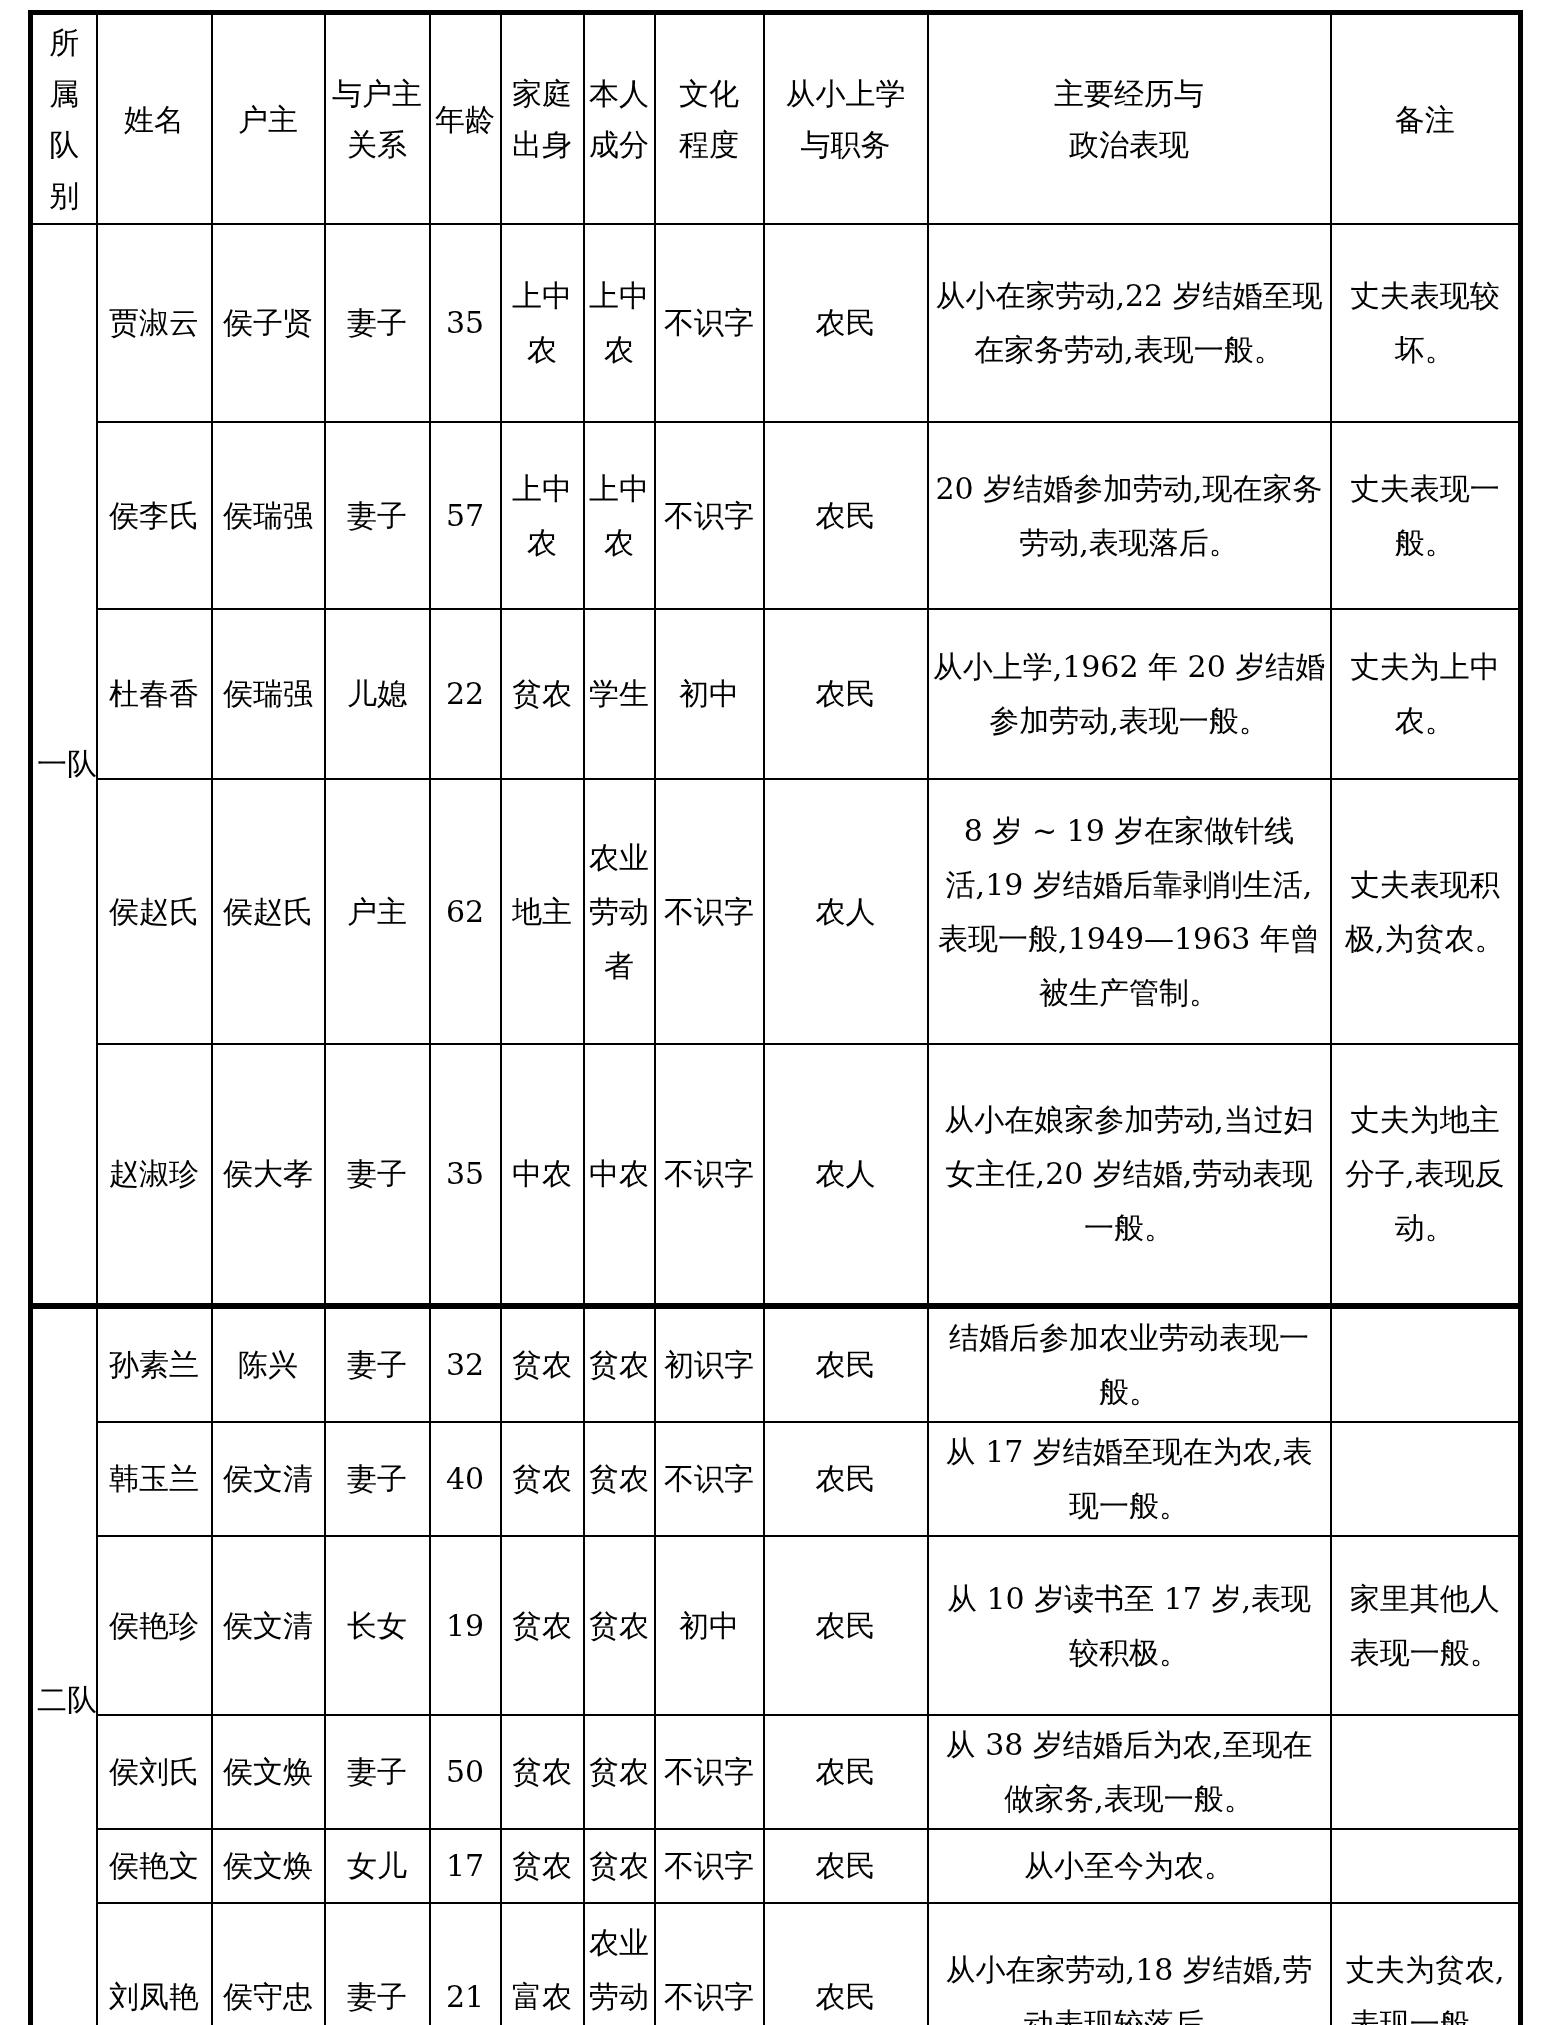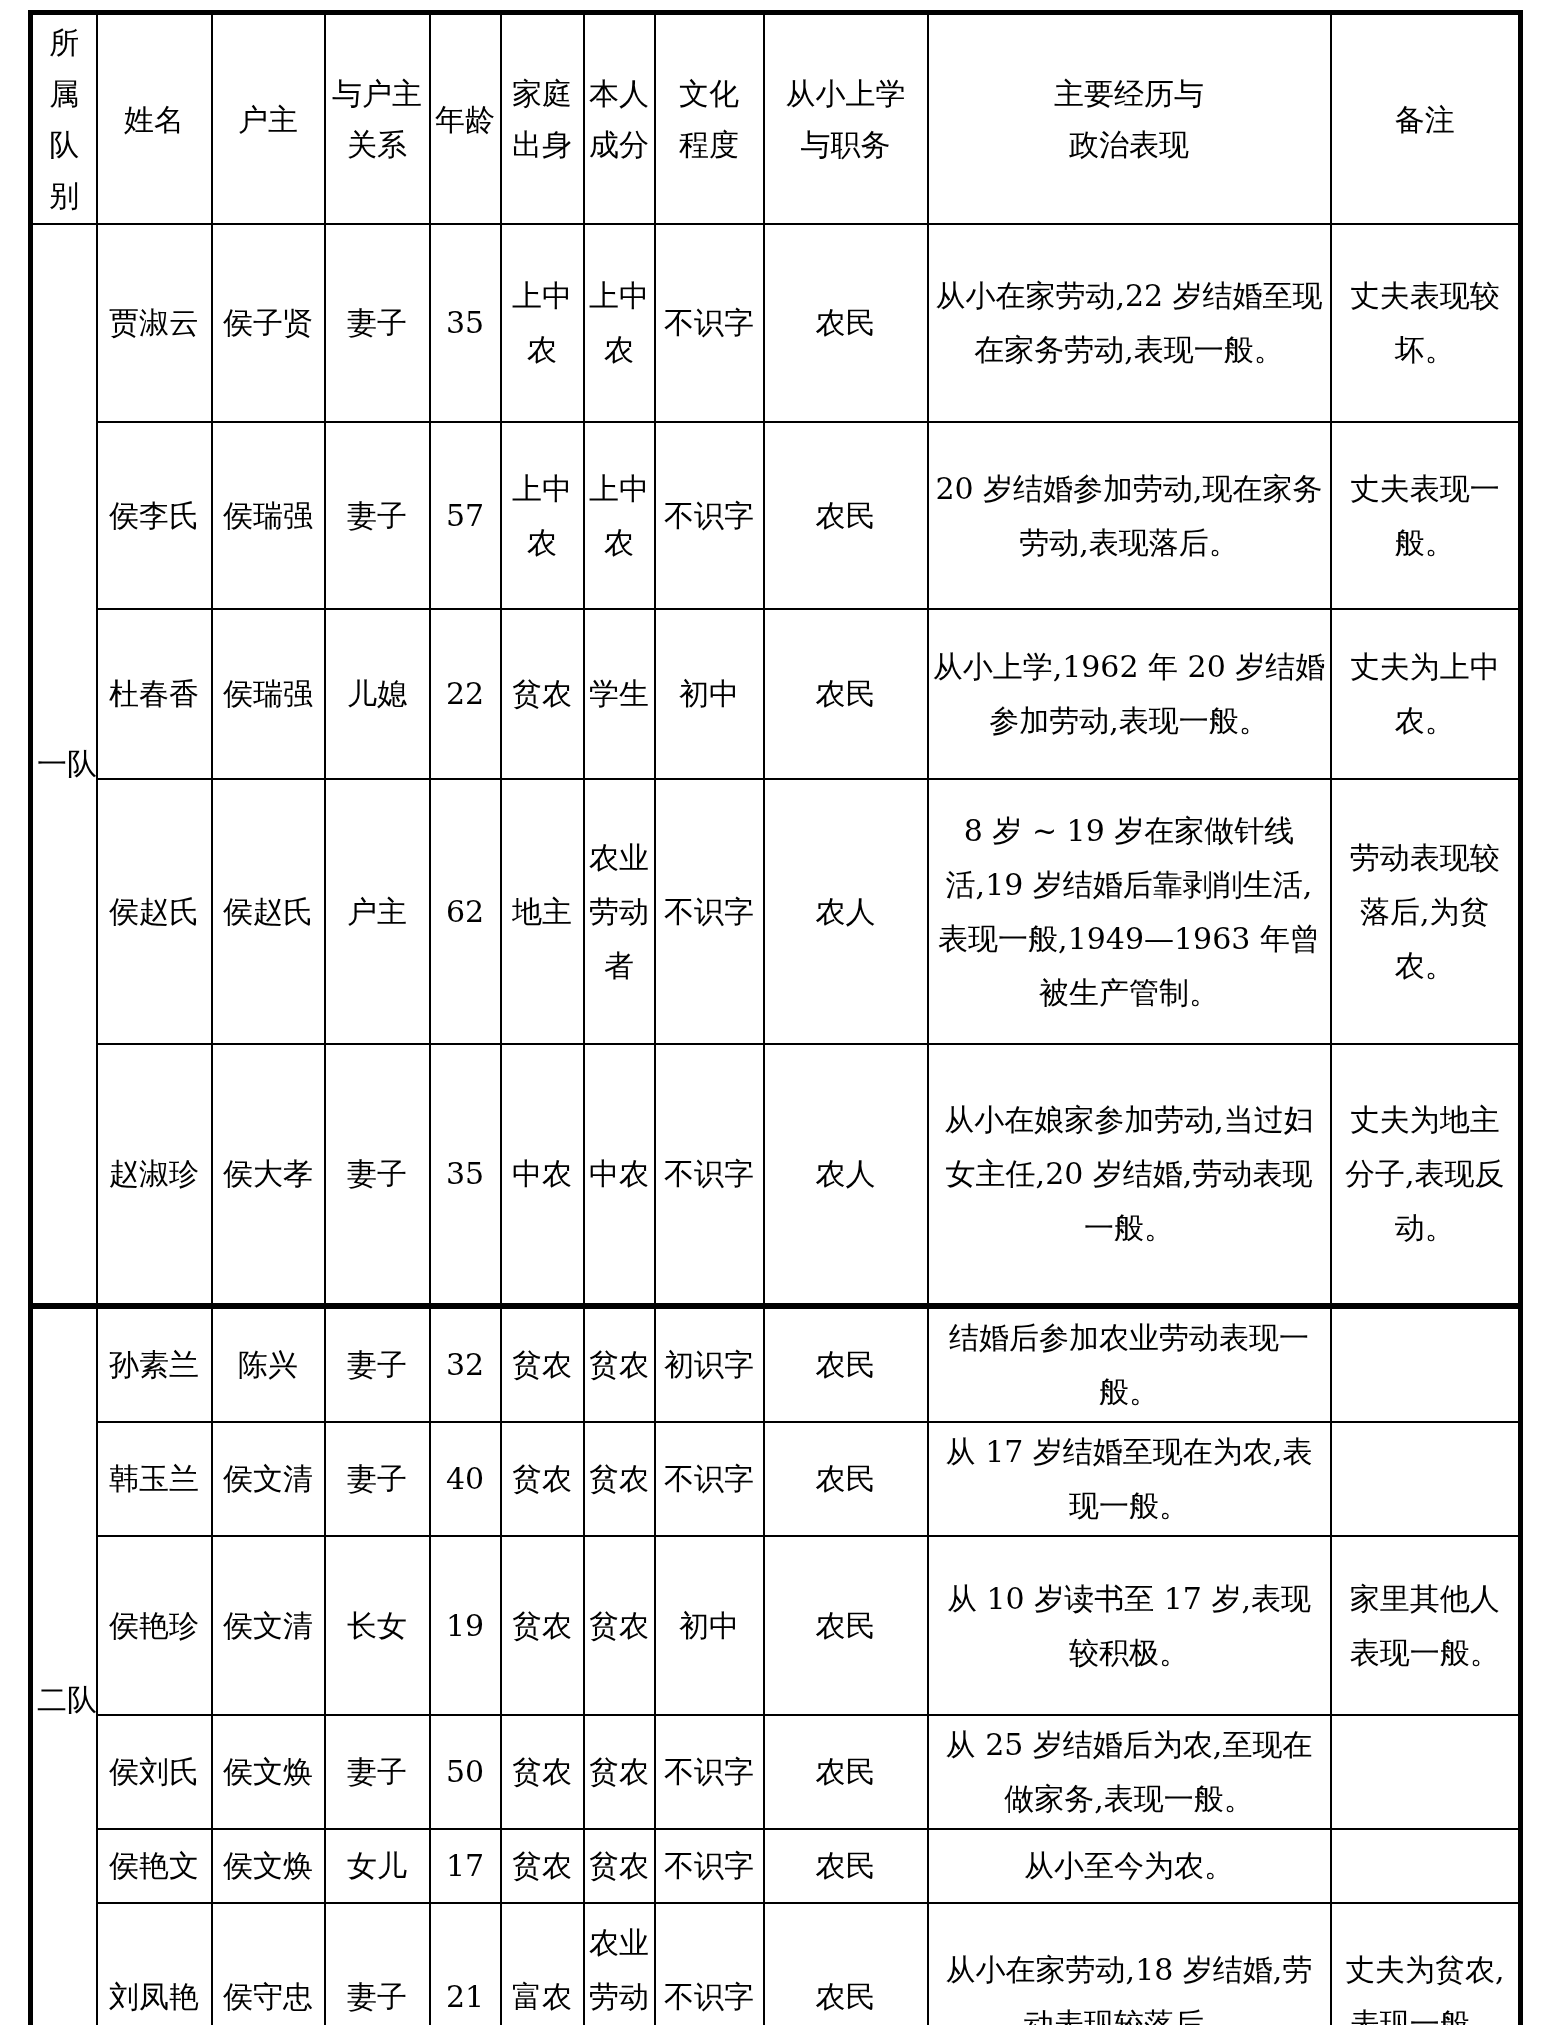--- a/index.html
+++ b/index.html
@@ -145,21 +145,21 @@
       <tr class="r4">
         <td>侯赵氏</td>
         <td>侯赵氏</td>
         <td>户主</td>
         <td>62</td>
         <td>地主</td>
         <td>农业劳动者</td>
         <td>不识字</td>
         <td>农人</td>
         <td class="exp">8 岁 ~ 19 岁在家做针线活,19 岁结婚后靠剥削生活,表现一般,1949—1963 年曾被生产管制。</td>
-        <td class="rem">劳动表现较落后,为贫农。</td>
+        <td class="rem">丈夫表现积极,为贫农。</td>
       </tr>
       <tr class="r5">
         <td>赵淑珍</td>
         <td>侯大孝</td>
         <td>妻子</td>
         <td>35</td>
         <td>中农</td>
         <td>中农</td>
         <td>不识字</td>
         <td>农人</td>
@@ -206,21 +206,21 @@
       </tr>
       <tr class="r9">
         <td>侯刘氏</td>
         <td>侯文焕</td>
         <td>妻子</td>
         <td>50</td>
         <td>贫农</td>
         <td>贫农</td>
         <td>不识字</td>
         <td>农民</td>
-        <td class="exp">从 25 岁结婚后为农,至现在做家务,表现一般。</td>
+        <td class="exp">从 38 岁结婚后为农,至现在做家务,表现一般。</td>
         <td class="rem"></td>
       </tr>
       <tr class="r10">
         <td>侯艳文</td>
         <td>侯文焕</td>
         <td>女儿</td>
         <td>17</td>
         <td>贫农</td>
         <td>贫农</td>
         <td>不识字</td>

